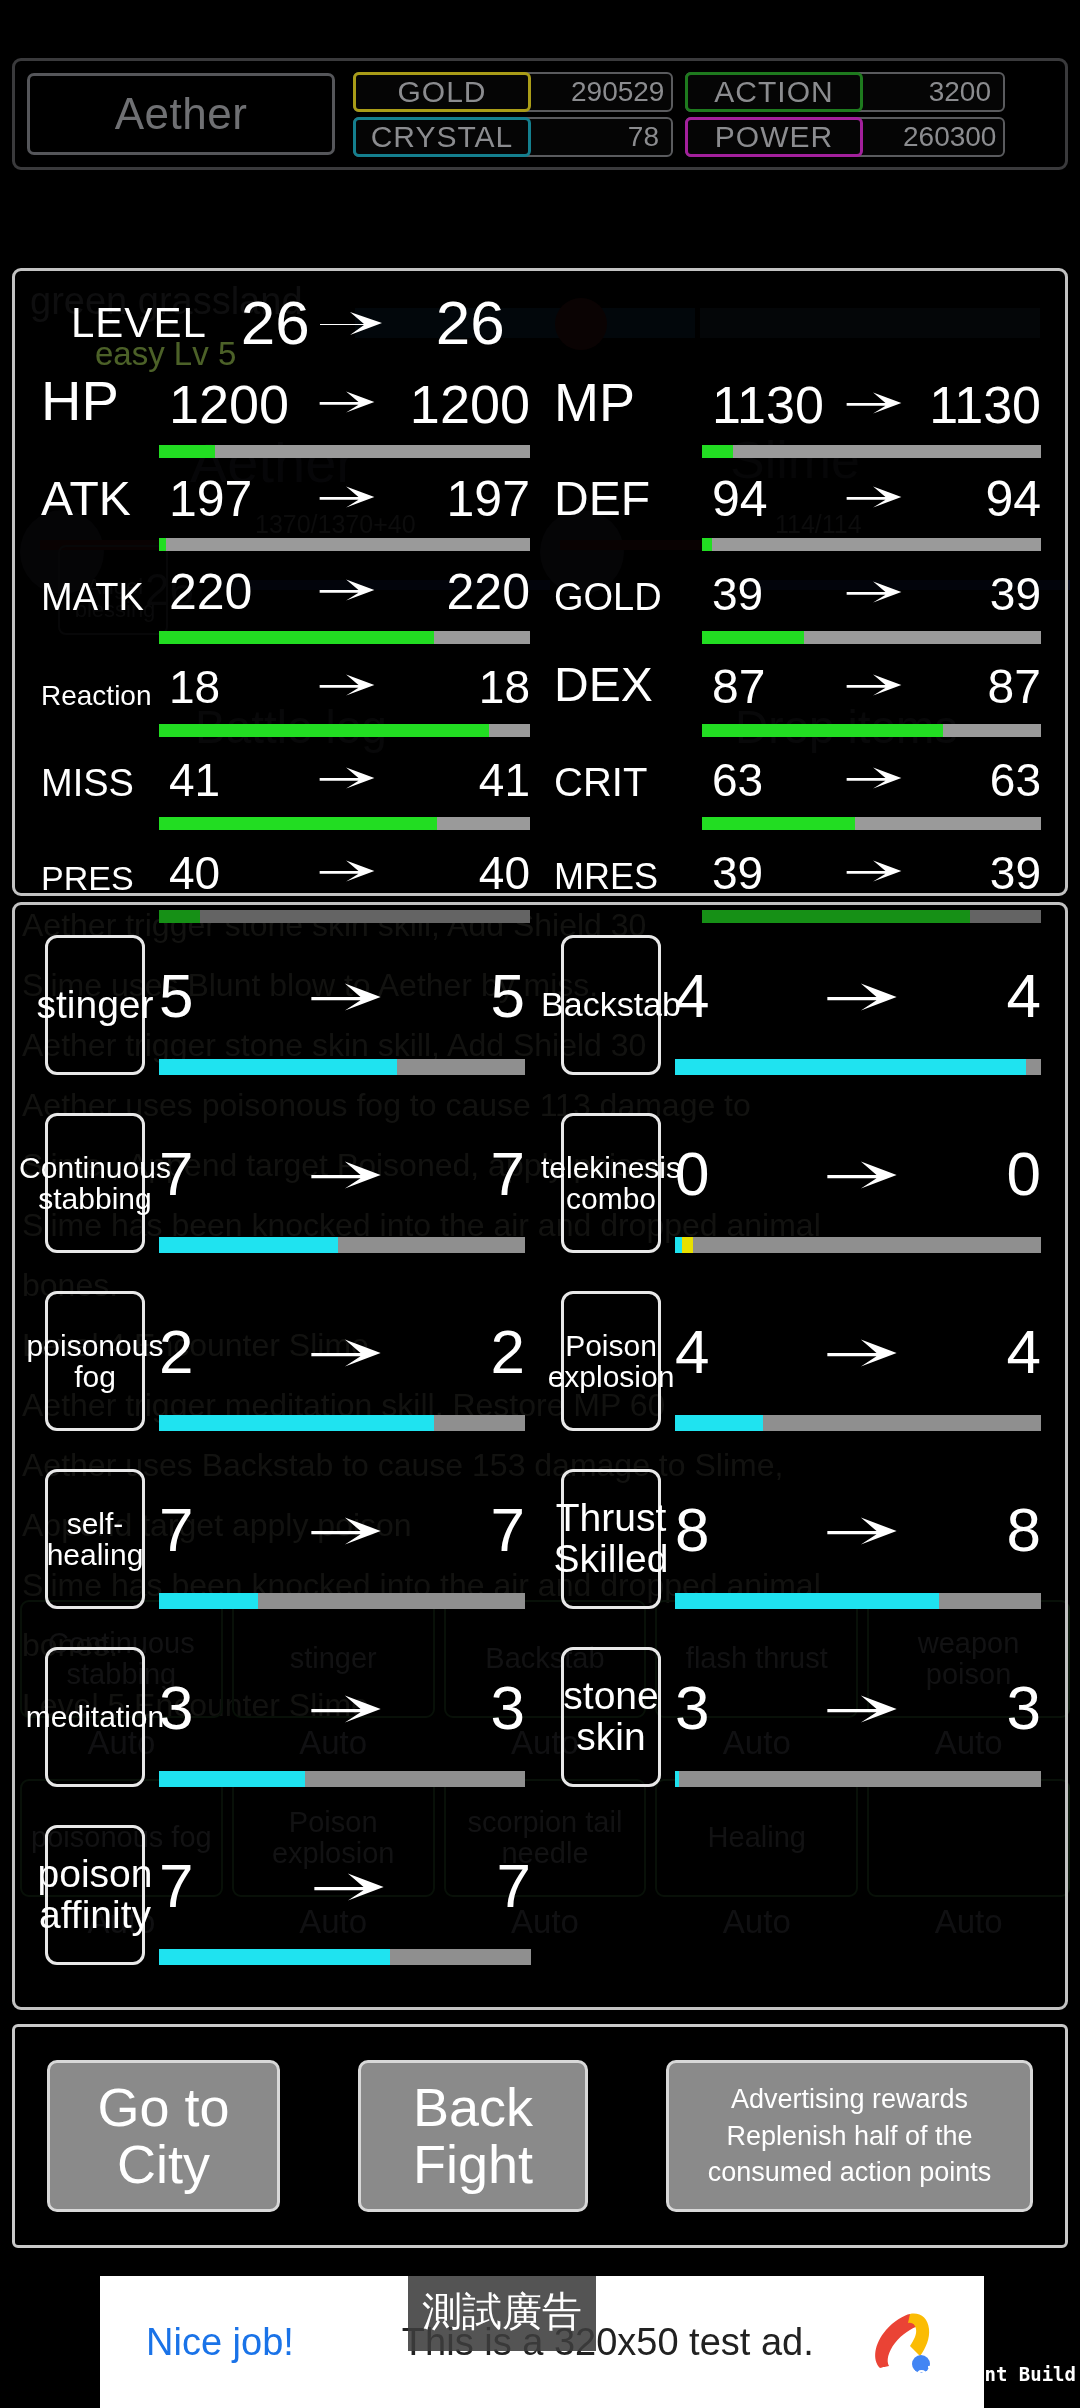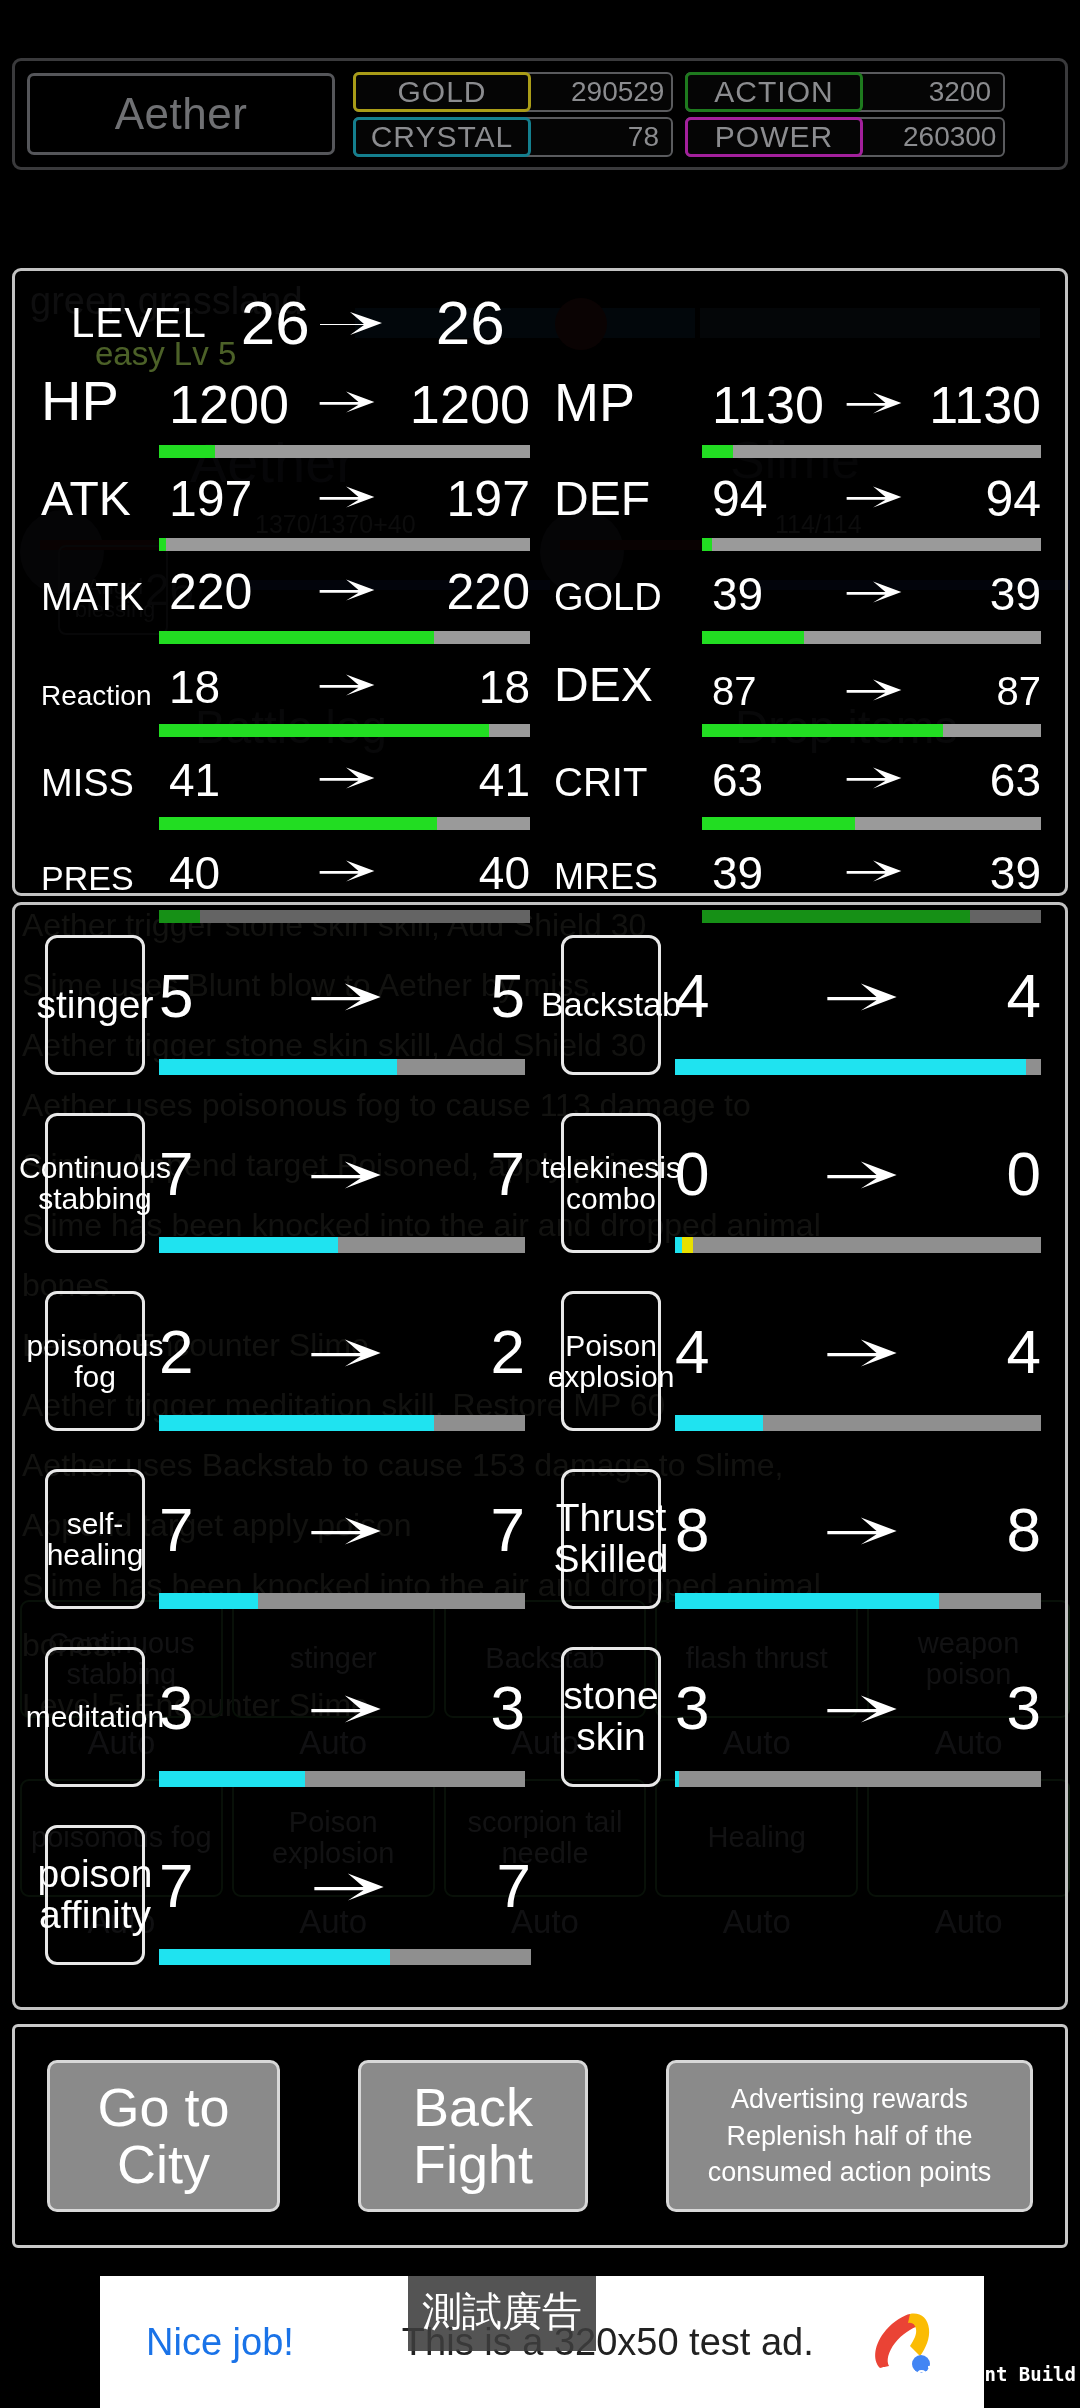--- a/index.html
+++ b/index.html
@@ -147,21 +147,21 @@
   
   .r-hp   .stat-label{font-size:56px;} .r-hp   .stat-v{font-size:54px;}
   .r-atk  .stat-label{font-size:48px;} .r-atk  .stat-v{font-size:50px;}
   .r-matk .stat-label{font-size:38px;} .r-matk .stat-v{font-size:50px;}
   .r-rea  .stat-label{font-size:28px;} .r-rea  .stat-v{font-size:46px;}
   .r-miss .stat-label{font-size:38px;} .r-miss .stat-v{font-size:46px;}
   .r-pres .stat-label{font-size:34px;} .r-pres .stat-v{font-size:46px;}
   .r-mp   .stat-label{font-size:54px;} .r-mp   .stat-v{font-size:52px;}
   .r-def  .stat-label{font-size:48px;} .r-def  .stat-v{font-size:50px;}
   .r-mdef .stat-label{font-size:38px;} .r-mdef .stat-v{font-size:46px;}
-  .r-dex  .stat-label{font-size:48px;} .r-dex  .stat-v{font-size:40px;}
+  .r-dex  .stat-label{font-size:48px;} .r-dex  .stat-v{font-size:48px;}
   .r-crit .stat-label{font-size:40px;} .r-crit .stat-v{font-size:46px;}
   .r-mres .stat-label{font-size:36px;} .r-mres .stat-v{font-size:46px;}
 
   .col.left .stat-row  { height: 82px; }
   .col.right .stat-row { height: 82px; }
   .stat-row .stat-label { position:absolute; left:0; bottom: 16px; }
   .stat-row .stat-vals { position:absolute; bottom: 14px; }
   .col.left  .stat-row .stat-vals { left: 118px; right: 0; }
   .col.right .stat-row .stat-vals { left: 148px; right: 0; }
   .col.left  .stat-row .bar { left: 118px; }

